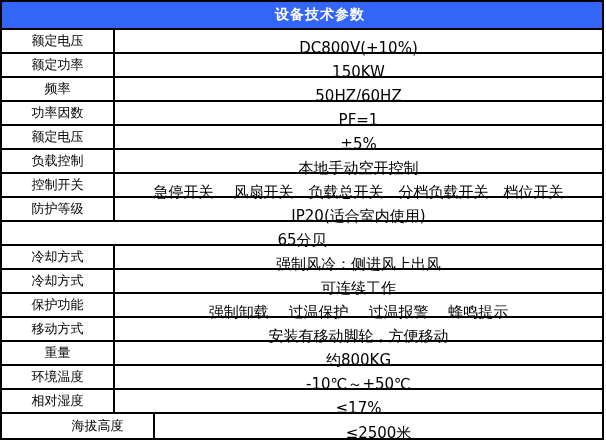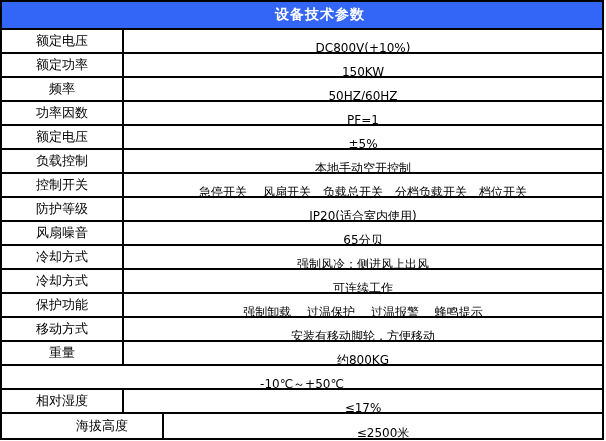--- a/index.html
+++ b/index.html
@@ -45,35 +45,35 @@
     height: 24px;
     box-sizing: border-box;
     border-bottom: 2px solid #000000;
     background: #ffffff;
   }
   .param-row:last-child {
     border-bottom: none;
     padding-left: 40px;
   }
   .cell-label {
-    width: 122px;
+    width: 113px;
     box-sizing: border-box;
     border-right: 2px solid #000000;
     display: flex;
     align-items: center;
     justify-content: center;
     font-size: 13px;
     white-space: nowrap;
   }
   .cell-value {
     flex: 1;
     display: flex;
     align-items: center;
     justify-content: center;
-    font-size: 12px;
+    font-size: 15px;
     white-space: nowrap;
     margin-top: 14px;
   }
 </style>
 </head>
 <body>
 
 <div class="spec-table">
   <div class="header-row" style="background: rgb(51, 101, 246);">
     <span class="header-title" style="color: rgb(255, 255, 255);">设备技术参数</span>
@@ -105,21 +105,20 @@
       </div>
       <div class="param-row">
         <div class="cell-label">控制开关</div>
         <div class="cell-value">急停开关　 风扇开关　负载总开关　分档负载开关　档位开关</div>
       </div>
       <div class="param-row">
         <div class="cell-label">防护等级</div>
         <div class="cell-value">IP20(适合室内使用)</div>
       </div>
       <div class="param-row">
-        <div class="cell-label">风扇噪音</div>
         <div class="cell-value">65分贝</div>
       </div>
       <div class="param-row">
         <div class="cell-label">冷却方式</div>
         <div class="cell-value">强制风冷：侧进风上出风</div>
       </div>
       <div class="param-row">
         <div class="cell-label">冷却方式</div>
         <div class="cell-value">可连续工作</div>
       </div>
@@ -129,20 +128,21 @@
       </div>
       <div class="param-row">
         <div class="cell-label">移动方式</div>
         <div class="cell-value">安装有移动脚轮，方便移动</div>
       </div>
       <div class="param-row">
         <div class="cell-label">重量</div>
         <div class="cell-value">约800KG</div>
       </div>
       <div class="param-row">
+        <div class="cell-label">环境温度</div>
         <div class="cell-value">-10℃～+50℃</div>
       </div>
       <div class="param-row">
         <div class="cell-label">相对湿度</div>
         <div class="cell-value">≤17%</div>
       </div>
       <div class="param-row">
         <div class="cell-label">海拔高度</div>
         <div class="cell-value">≤2500米</div>
       </div>

